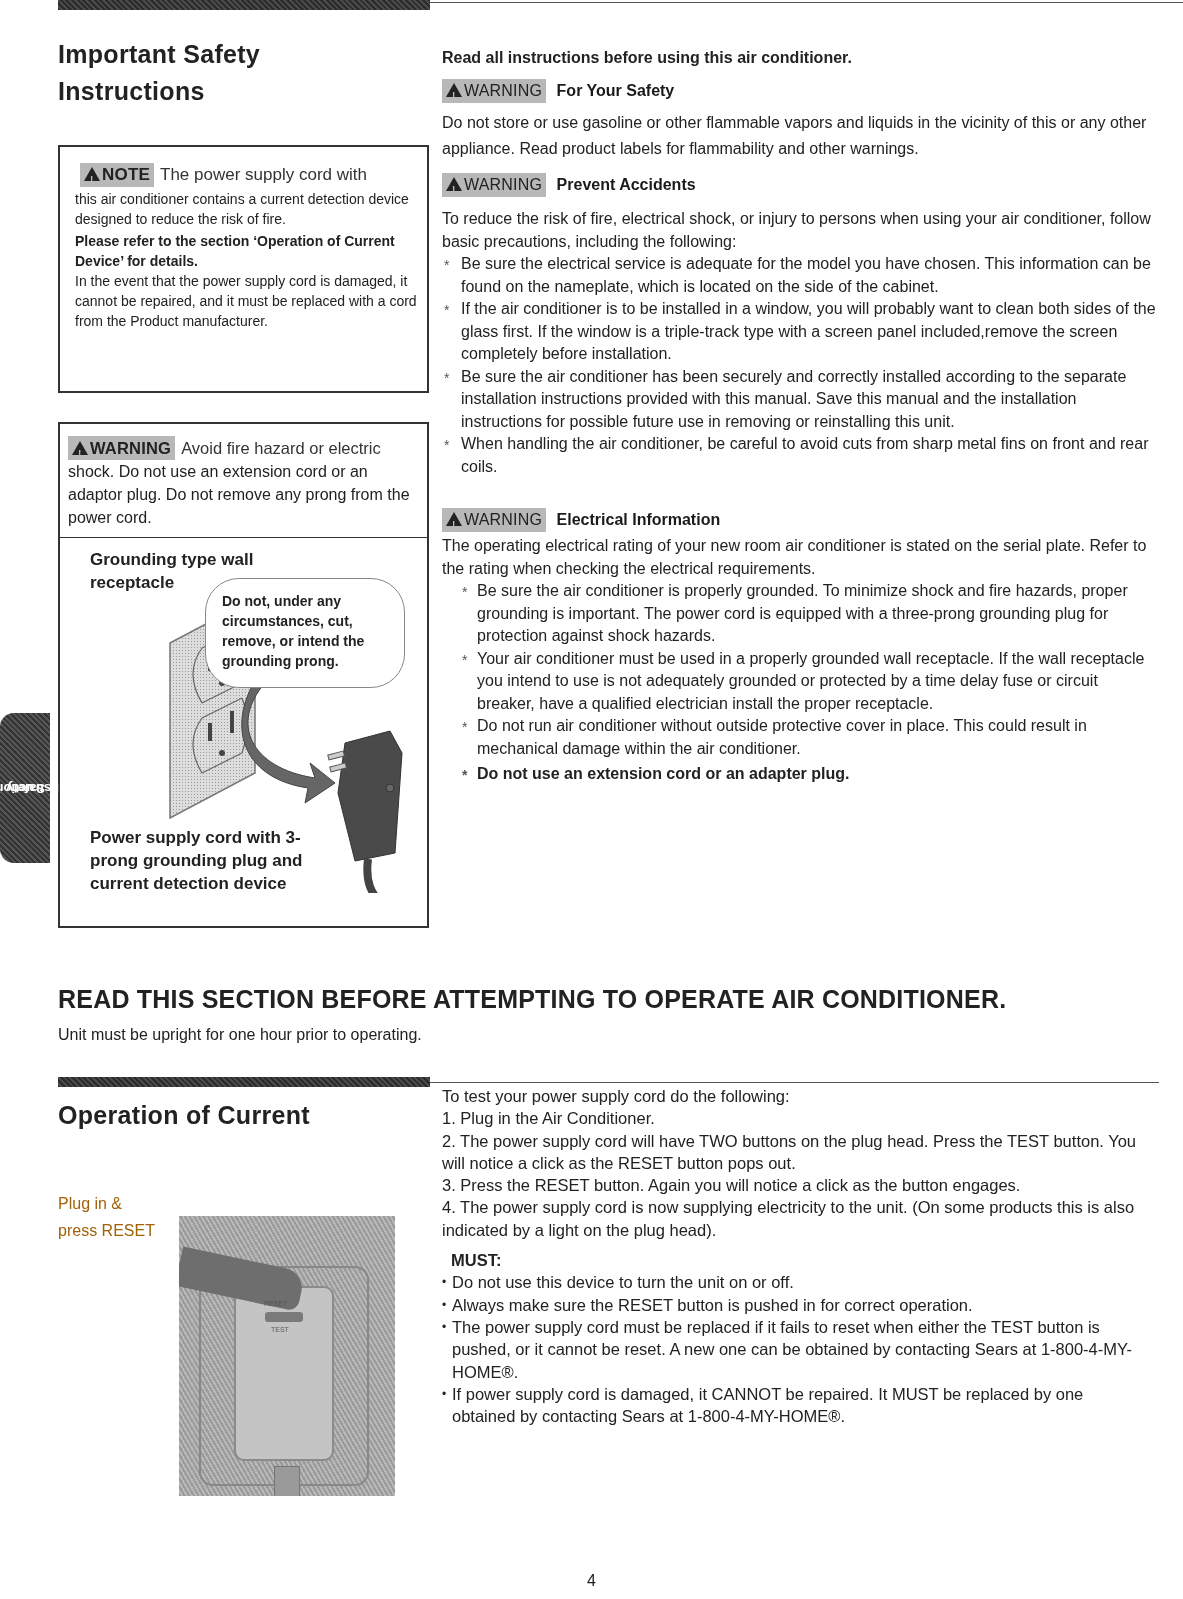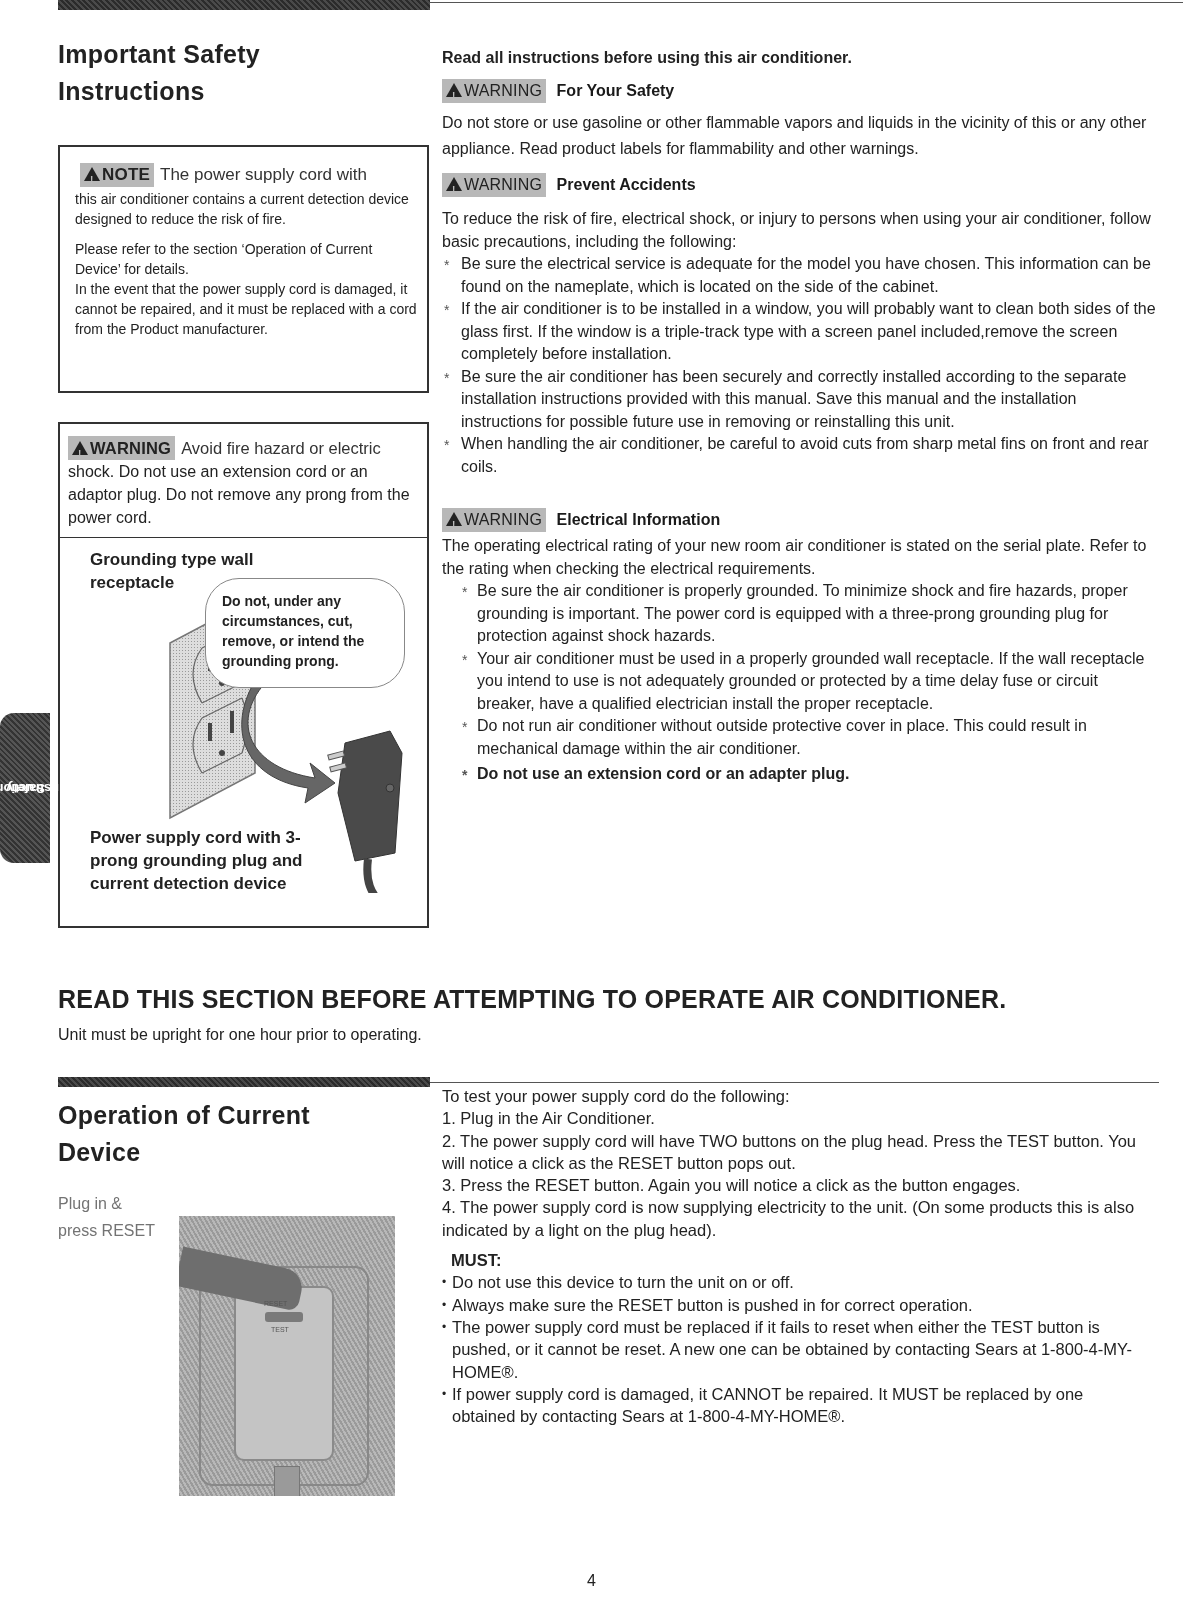--- a/index.html
+++ b/index.html
@@ -52,21 +52,21 @@
   <div>Important Safety</div>
   <div style="margin-top:2px;">Instructions</div>
 </div>
 
 <div class="box" style="left:58px; top:145px; width:371px; height:248px; padding:16px 10px 0 20px;">
   <div class="note-head">
     <span class="tag"><span class="tri"></span><span>NOTE</span></span><span style="color:#333;">The power supply cord with</span>
   </div>
   <div class="note-text" style="margin-top:2px; font-size:14px; width:345px; margin-left:-5px;">
     <div>this air conditioner contains a current detection device designed to reduce the risk of fire.</div>
-    <div style="margin-top:10px;">Please refer to the section ‘Operation of Current Device’ for details.</div>
+    <div style="margin-top:2px;font-weight:bold;">Please refer to the section ‘Operation of Current Device’ for details.</div>
     <div>In the event that the power supply cord is damaged, it cannot be repaired, and it must be replaced with a cord from the Product manufacturer.</div>
   </div>
 </div>
 
 <div class="box" style="left:58px; top:422px; width:371px; height:506px;">
   <div style="padding:12px 8px 0 8px; height:114px; border-bottom:1px solid #333;">
     <div class="note-head" style="font-size:16.5px;">
       <span class="tag"><span class="tri"></span><span>WARNING</span></span><span style="color:#333;">Avoid fire hazard or electric</span>
     </div>
     <div style="font-size:16px; line-height:23px; color:#222;">shock. Do not use an extension cord or an adaptor plug. Do not remove any prong from the power cord.</div>
@@ -152,24 +152,23 @@
 </div>
 
 <div class="big-head">READ THIS SECTION BEFORE ATTEMPTING TO OPERATE AIR CONDITIONER.</div>
 <div class="sub-head">Unit must be upright for one hour prior to operating.</div>
 
 <div class="rule-thick" style="top:1077px;"></div>
 <div class="rule-thin" style="top:1082px; right:24px;"></div>
 
 <div class="h-title" style="top:1098px;">
   <div>Operation of Current</div>
-  <div style="margin-top:2px;">Device</div>
-</div>
-
-<div style="position:absolute; left:58px; top:1190px; font-size:16px; line-height:27px; color:#737373;">
+</div>
+
+<div style="position:absolute; left:58px; top:1190px; font-size:16px; line-height:27px; color:#a16207;">
   <div>Plug in &amp;</div>
   <div>press RESET</div>
 </div>
 
 <div class="photo">
   <div style="position:absolute; left:20px; top:50px; width:170px; height:220px; border:2px solid #888; border-radius:14px;"></div>
   <div style="position:absolute; left:55px; top:70px; width:100px; height:175px; background:#c4c4c4; border:2px solid #8a8a8a; border-radius:10px;"></div>
   <div style="position:absolute; left:0; top:30px; width:125px; height:40px; background:#6e6e6e; border-radius:0 20px 10px 0; transform:rotate(12deg); transform-origin:left;"></div>
   <div style="position:absolute; left:85px; top:84px; font-size:7px; color:#555;">RESET</div>
   <div style="position:absolute; left:86px; top:96px; width:38px; height:10px; background:#7a7a7a; border-radius:3px;"></div>

